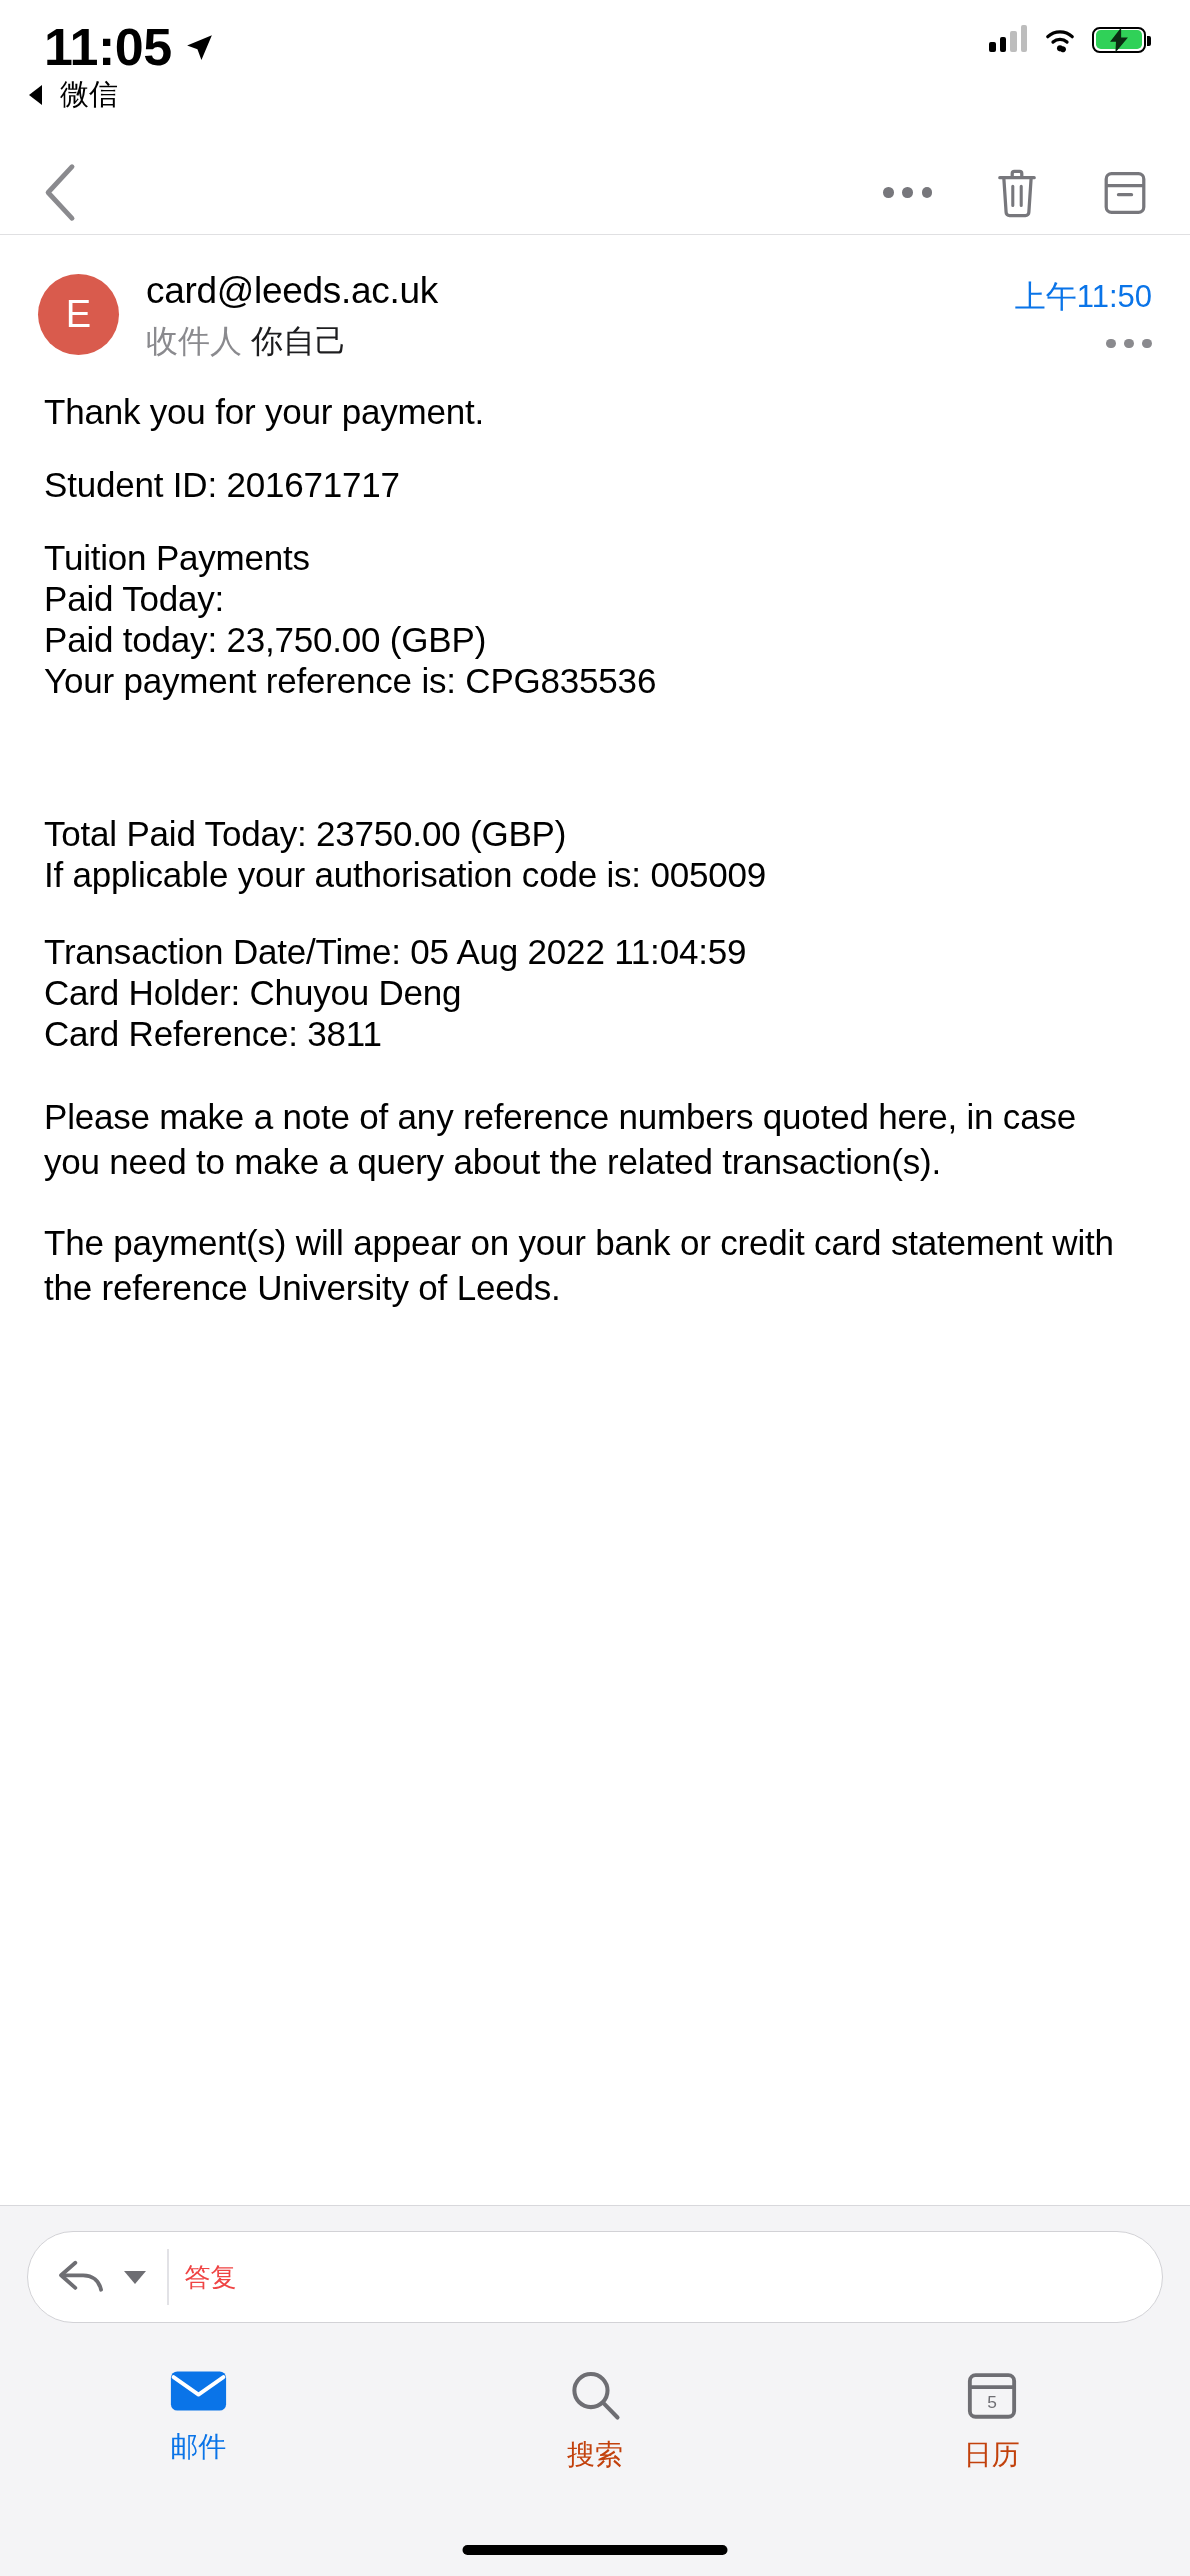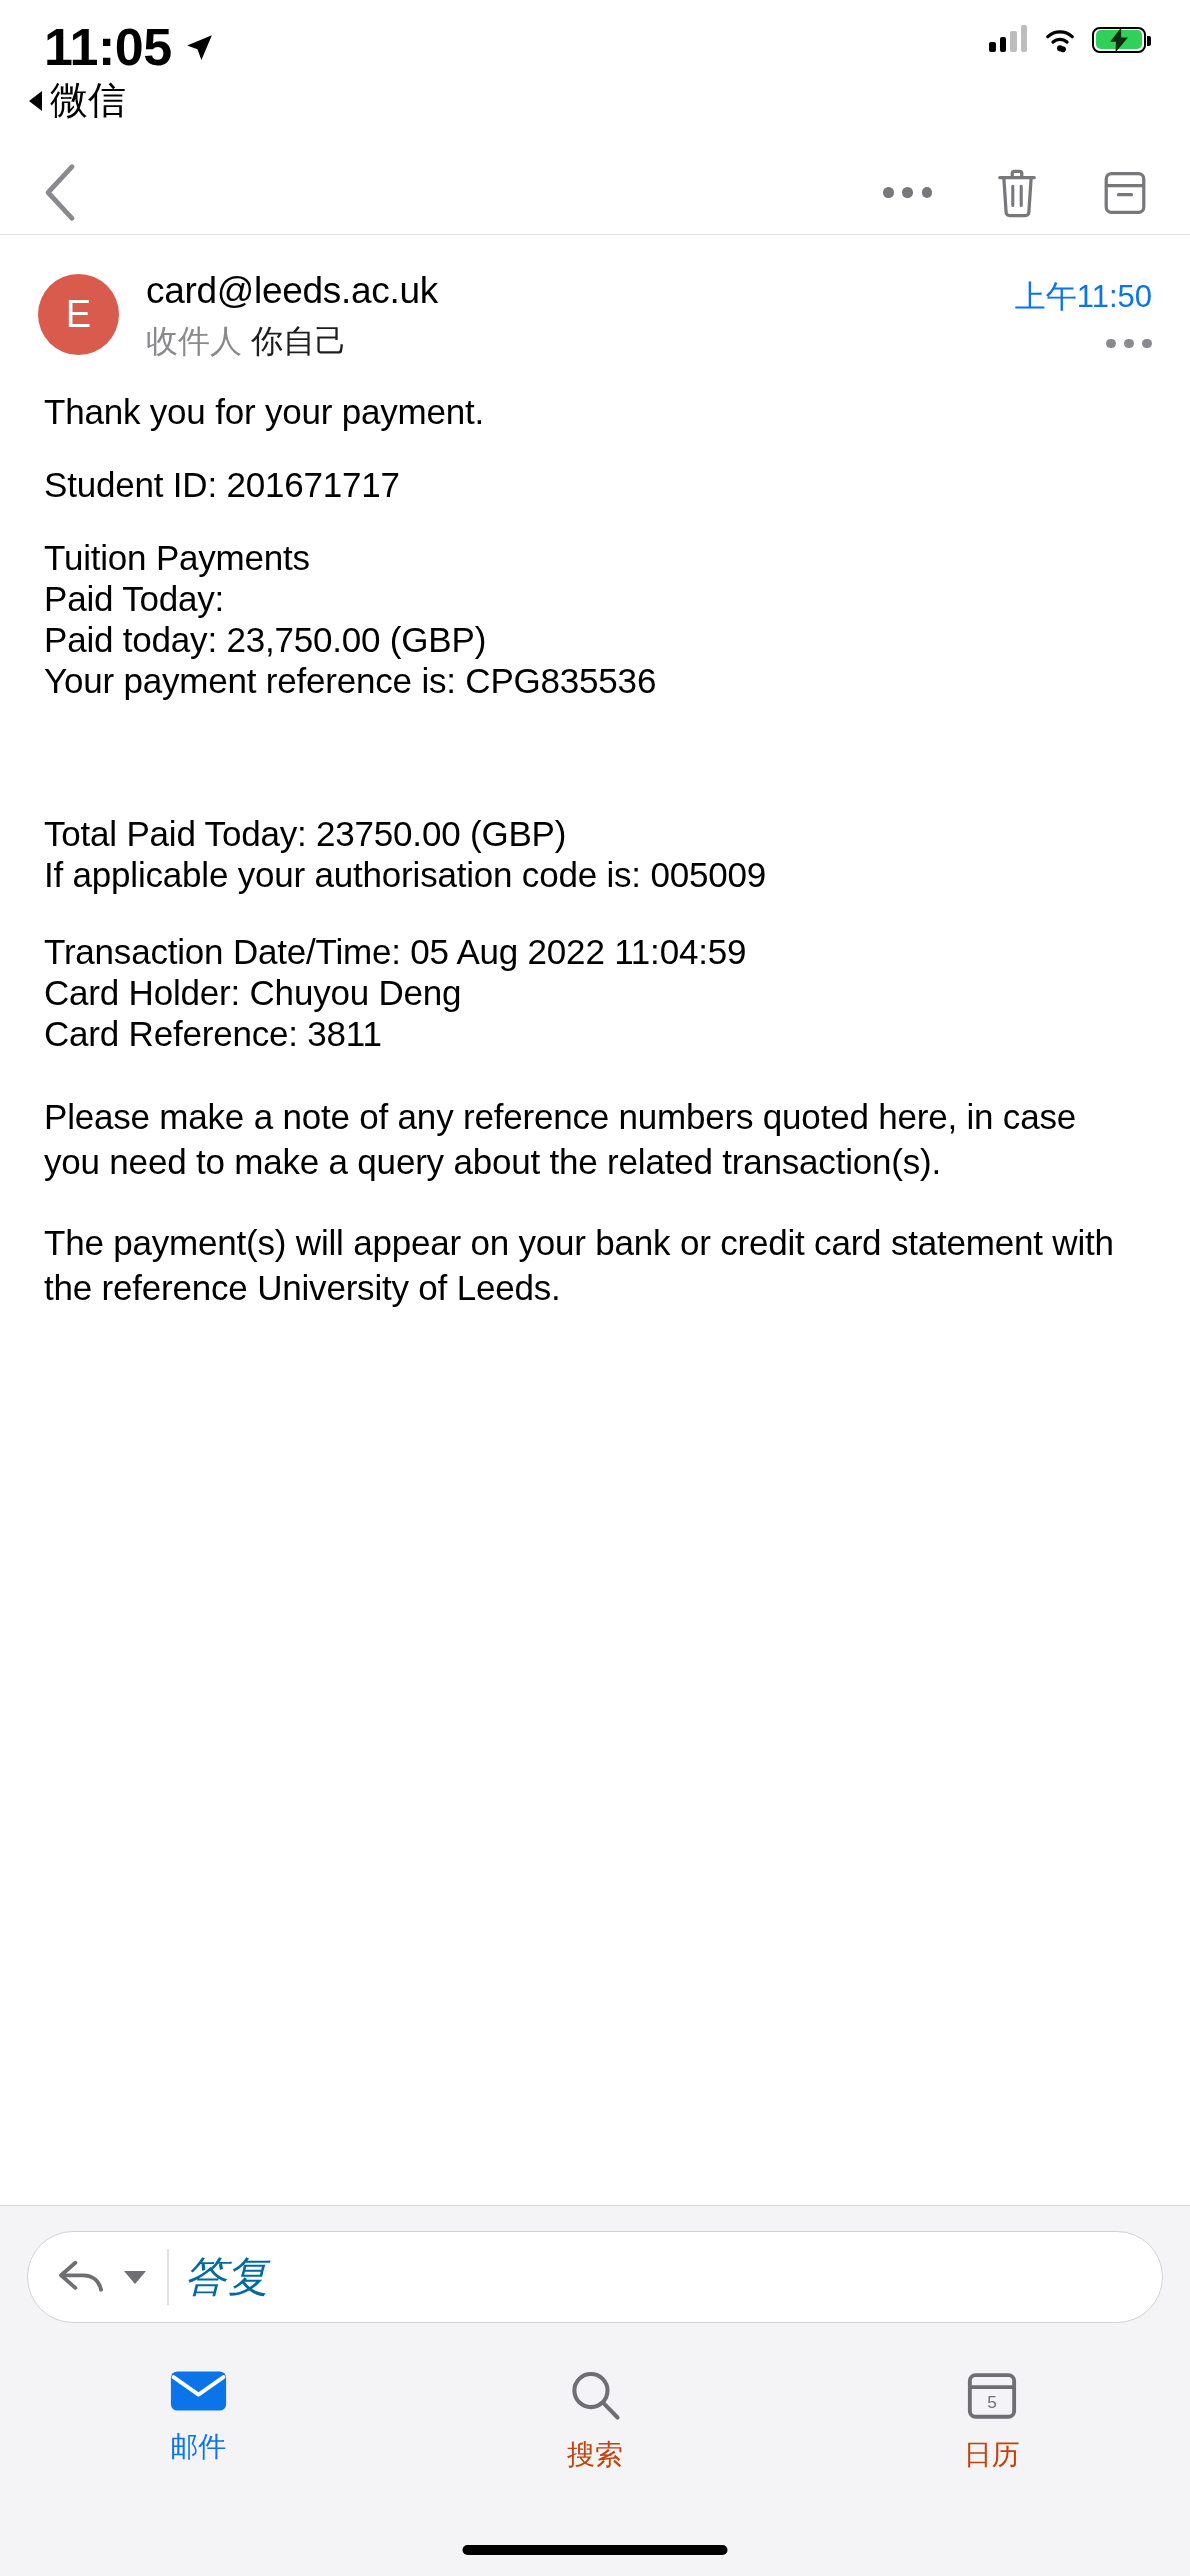--- a/index.html
+++ b/index.html
@@ -76,22 +76,22 @@
     transform: translate(-50%, -50%);
   }
 
   
   .back-app {
     position: absolute;
     top: 75px;
     left: 29px;
     display: flex;
     align-items: center;
-    gap: 8px;
-    font-size: 38px;
+    gap: 18px;
+    font-size: 29px;
     color: #000;
   }
   .back-app .tri {
     width: 0; height: 0;
     border-top: 10.5px solid transparent;
     border-bottom: 10.5px solid transparent;
     border-right: 13.4px solid #000;
   }
 
   
@@ -187,23 +187,22 @@
     height: 92px;
     border: 1.9px solid #d2d2d6;
     border-radius: 46px;
     background: #fff;
     display: flex;
     align-items: center;
     padding: 0 29px;
     gap: 15.3px;
   }
   .reply-placeholder {
-    font-size: 42px;
-    color: #0369a1;
-    font-style: italic;
+    font-size: 26px;
+    color: #ef4444;
   }
   .chev-down {
     width: 0; height: 0;
     border-left: 11.5px solid transparent;
     border-right: 11.5px solid transparent;
     border-top: 13.4px solid #6e6e73;
     margin-left: 1.9px;
   }
   .divider-v {
     width: 1.9px;

